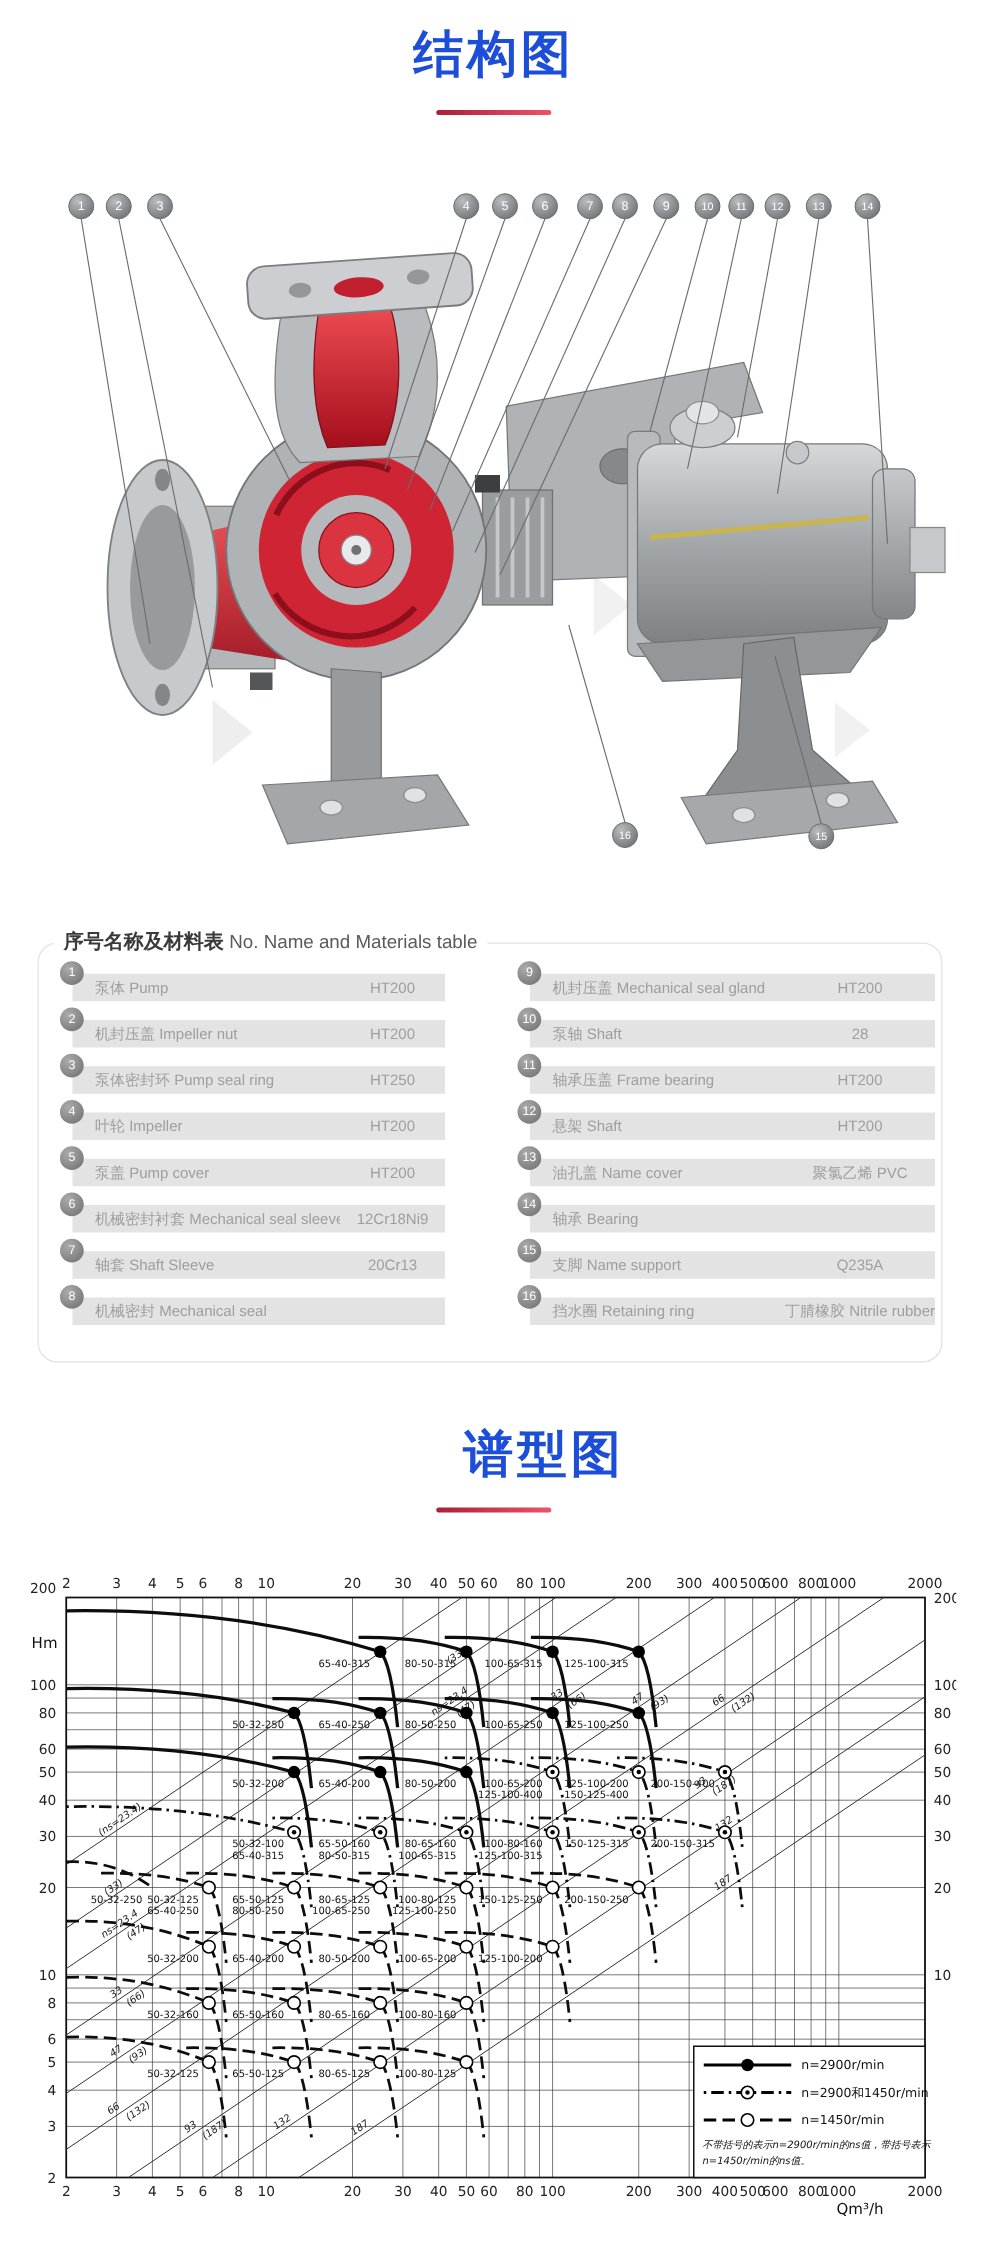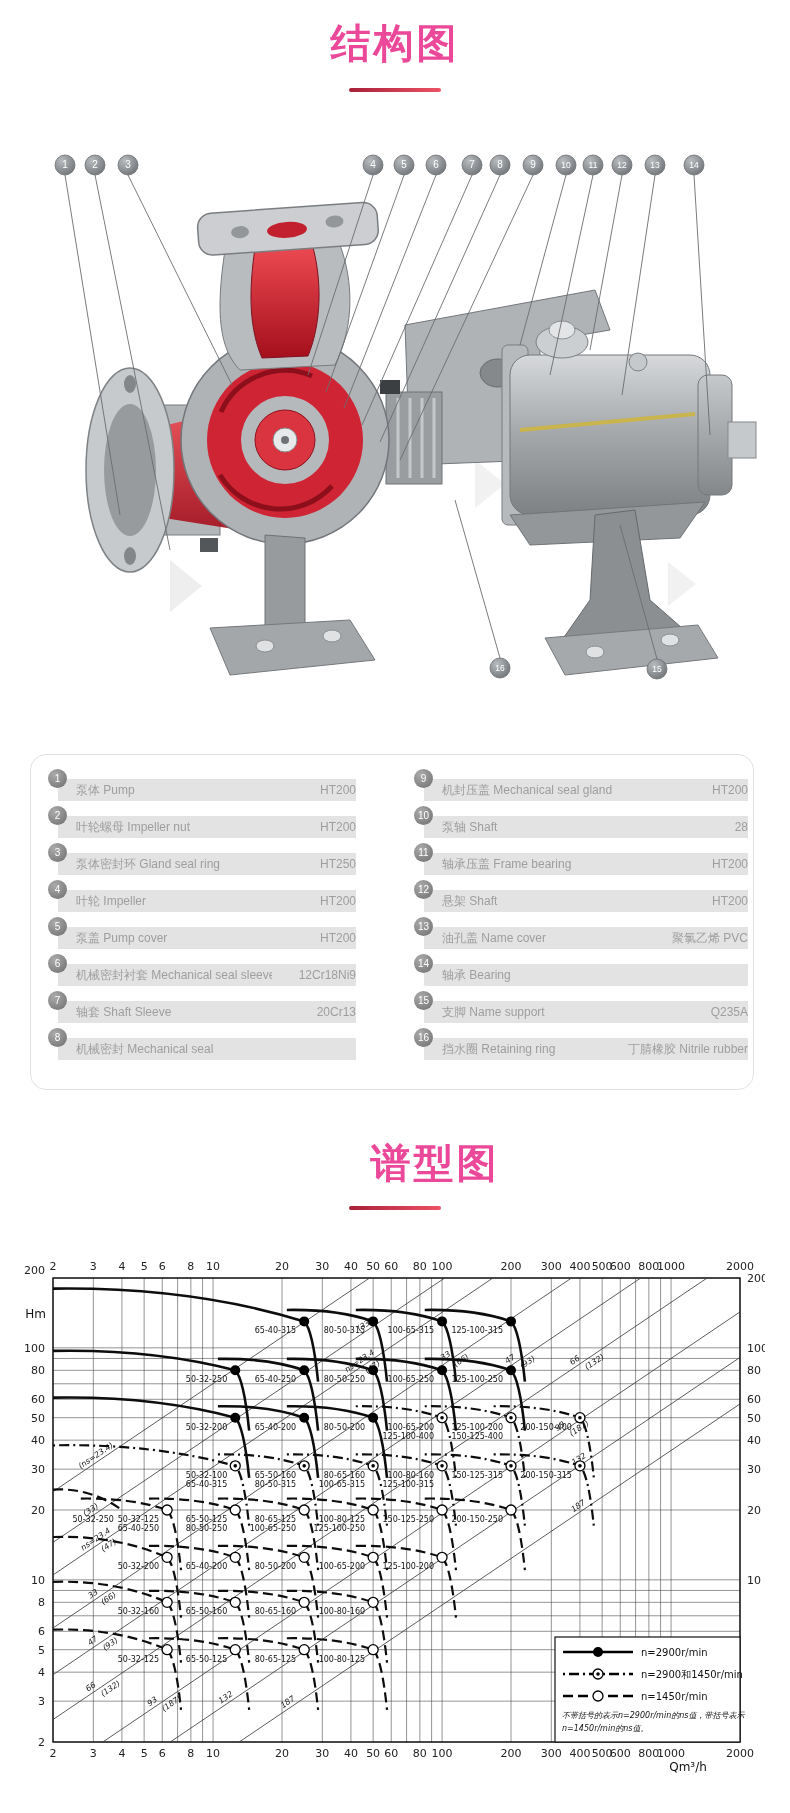--- a/index.html
+++ b/index.html
@@ -1,17 +1,17 @@
 <!DOCTYPE html>
 <html><head>
 <meta charset="utf-8">
 <style>
   html,body{margin:0;padding:0;background:#fff;}
   body{width:790px;height:1813px;position:relative;font-family:"Liberation Sans","DejaVu Sans",sans-serif;overflow:hidden;}
-  .sec-title{position:absolute;width:100%;text-align:center;font-size:40px;font-weight:700;color:#ec4899;letter-spacing:3px;}
+  .sec-title{position:absolute;width:100%;text-align:center;font-size:40px;font-weight:700;color:#1d4ed8;letter-spacing:3px;}
   .red-underline{position:absolute;left:50%;transform:translateX(-50%);width:92px;height:4px;border-radius:2px;
     background:linear-gradient(90deg,#a82038,#ef5266);}
   #t1{top:16px;} #u1{top:88px;}
   #t2{top:1136px;padding-left:40px;} #u2{top:1206px;}
   #pump-wrap{position:absolute;left:50px;top:130px;width:710px;height:580px;}
   #chart-wrap{position:absolute;left:20px;top:1250px;width:745px;height:530px;}
   #chart-svg text{font-family:"DejaVu Sans","Liberation Sans",sans-serif;}
   
   .mat-box{position:absolute;left:30px;top:754px;width:724px;height:336px;border:1px solid #e2e2e2;border-radius:16px;box-sizing:border-box;}
   .mat-title{position:absolute;top:-12px;left:12px;background:#fff;padding:0 8px;white-space:nowrap;}
@@ -19,21 +19,21 @@
   .mat-title .en{font-size:15px;color:#5a5a5a;}
   .mat-col{position:absolute;top:14px;}
   #colL{left:17px;width:340px;}
   #colR{left:383px;width:340px;}
   .trow{position:relative;height:37px;}
   .badge{position:absolute;left:0;top:0;width:19px;height:19px;border-radius:50%;
     background:radial-gradient(circle at 35% 30%,#ababab,#6d6d6d);color:#fff;font-size:10px;
     display:flex;align-items:center;justify-content:center;z-index:2;}
   .nbar,.mbar{position:absolute;top:10px;height:22px;background:#e3e3e3;color:#9e9e9e;font-size:12px;line-height:22px;box-sizing:border-box;white-space:nowrap;overflow:hidden;}
   .nbar{left:10px;padding-left:18px;}
-  .mbar{text-align:right;}
+  .mbar{text-align:center;}
   #colL .nbar{width:214px;} #colL .mbar{left:224px;width:84px;}
   #colR .nbar{width:204px;} #colR .mbar{left:214px;width:120px;}
 </style>
 </head>
 <body>
 
 <div id="t1" class="sec-title">结构图</div>
 <div id="u1" class="red-underline"></div>
 
 <div id="pump-wrap">
@@ -176,34 +176,38 @@
         <circle cx="450" cy="538" r="10" fill="url(#g-callout)" stroke="#6b6e71" stroke-width="0.8"></circle>
         <text x="450" y="541.2" text-anchor="middle" font-size="8.5" fill="#fff">16</text>
         <line x1="607" y1="529" x2="570" y2="395" stroke="#6a6d70" stroke-width="0.9"></line>
         <circle cx="607" cy="539" r="10" fill="url(#g-callout)" stroke="#6b6e71" stroke-width="0.8"></circle>
         <text x="607" y="542.2" text-anchor="middle" font-size="8.5" fill="#fff">15</text>
       </g>
 </svg>
 </div>
 
 <div class="mat-box">
+  <div class="mat-title">
+    <span class="zh">序号名称及材料表</span>
+    <span class="en">No. Name and Materials table</span>
+  </div>
   <div id="colL" class="mat-col">
       <div class="trow">
         <span class="badge">1</span>
         <span class="nbar">泵体 Pump</span>
         <span class="mbar">HT200</span>
       </div>
       <div class="trow">
         <span class="badge">2</span>
-        <span class="nbar">叶轮螺母 Impeller nut</span>
+        <span class="nbar">机封压盖 Impeller nut</span>
         <span class="mbar">HT200</span>
       </div>
       <div class="trow">
         <span class="badge">3</span>
-        <span class="nbar">泵体密封环 Gland seal ring</span>
+        <span class="nbar">泵体密封环 Pump seal ring</span>
         <span class="mbar">HT250</span>
       </div>
       <div class="trow">
         <span class="badge">4</span>
         <span class="nbar">叶轮 Impeller</span>
         <span class="mbar">HT200</span>
       </div>
       <div class="trow">
         <span class="badge">5</span>
         <span class="nbar">泵盖 Pump cover</span>

